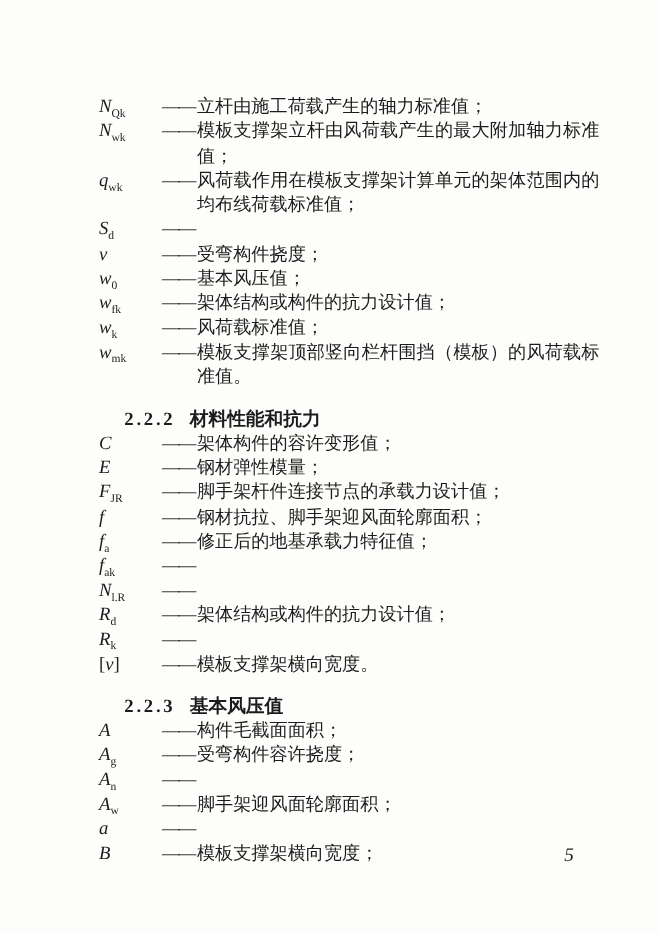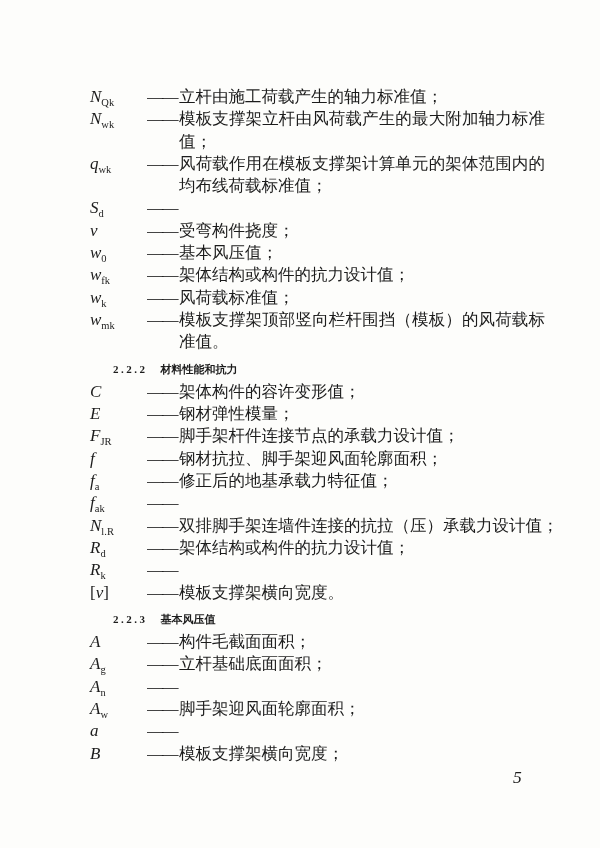--- a/index.html
+++ b/index.html
@@ -55,32 +55,32 @@
   }
   .def.nowrap {
     white-space: nowrap;
     text-align: left;
     width: auto;
   }
   .heading {
     display: flex;
     align-items: baseline;
     padding-left: 23px;
-    margin-top: 4px;
-    font-size: 11px;
+    margin-top: 16px;
+    font-size: 17px;
     line-height: 22.3px;
     font-weight: 700;
   }
   .heading .num {
     letter-spacing: 2.5px;
     font-family: "Liberation Serif", "DejaVu Serif", serif;
   }
   .heading .title {
     margin-left: 13px;
-    font-family: Liberation Mono, monospace;
+    font-family: Liberation Serif, serif;
   }
   .pagenum {
     position: absolute;
     left: 513px;
     top: 766px;
     font-style: italic;
     font-size: 17.5px;
     line-height: 22px;
   }
 </style>
@@ -162,21 +162,20 @@
         <span class="dash">——</span>
         <span class="def">修正后的地基承载力特征值；</span>
       </div>
       <div class="row">
         <span class="sym"><span class="upright"></span><span>f</span><sub>ak</sub><span class="upright"></span></span>
         <span class="dash">——</span>
       </div>
       <div class="row">
         <span class="sym"><span class="upright"></span><span>N</span><sub>l.R</sub><span class="upright"></span></span>
         <span class="dash">——</span>
-        <span class="def nowrap">双排脚手架连墙件连接的抗拉（压）承载力设计值；</span>
       </div>
       <div class="row">
         <span class="sym"><span class="upright"></span><span>R</span><sub>d</sub><span class="upright"></span></span>
         <span class="dash">——</span>
         <span class="def">架体结构或构件的抗力设计值；</span>
       </div>
       <div class="row">
         <span class="sym"><span class="upright"></span><span>R</span><sub>k</sub><span class="upright"></span></span>
         <span class="dash">——</span>
       </div>
@@ -190,21 +189,21 @@
         <span class="title">基本风压值</span>
       </div>
       <div class="row">
         <span class="sym"><span class="upright"></span><span>A</span><sub></sub><span class="upright"></span></span>
         <span class="dash">——</span>
         <span class="def">构件毛截面面积；</span>
       </div>
       <div class="row">
         <span class="sym"><span class="upright"></span><span>A</span><sub>g</sub><span class="upright"></span></span>
         <span class="dash">——</span>
-        <span class="def">立杆基础底面面积；</span>
+        <span class="def">受弯构件容许挠度；</span>
       </div>
       <div class="row">
         <span class="sym"><span class="upright"></span><span>A</span><sub>n</sub><span class="upright"></span></span>
         <span class="dash">——</span>
       </div>
       <div class="row">
         <span class="sym"><span class="upright"></span><span>A</span><sub>w</sub><span class="upright"></span></span>
         <span class="dash">——</span>
         <span class="def">脚手架迎风面轮廓面积；</span>
       </div>

